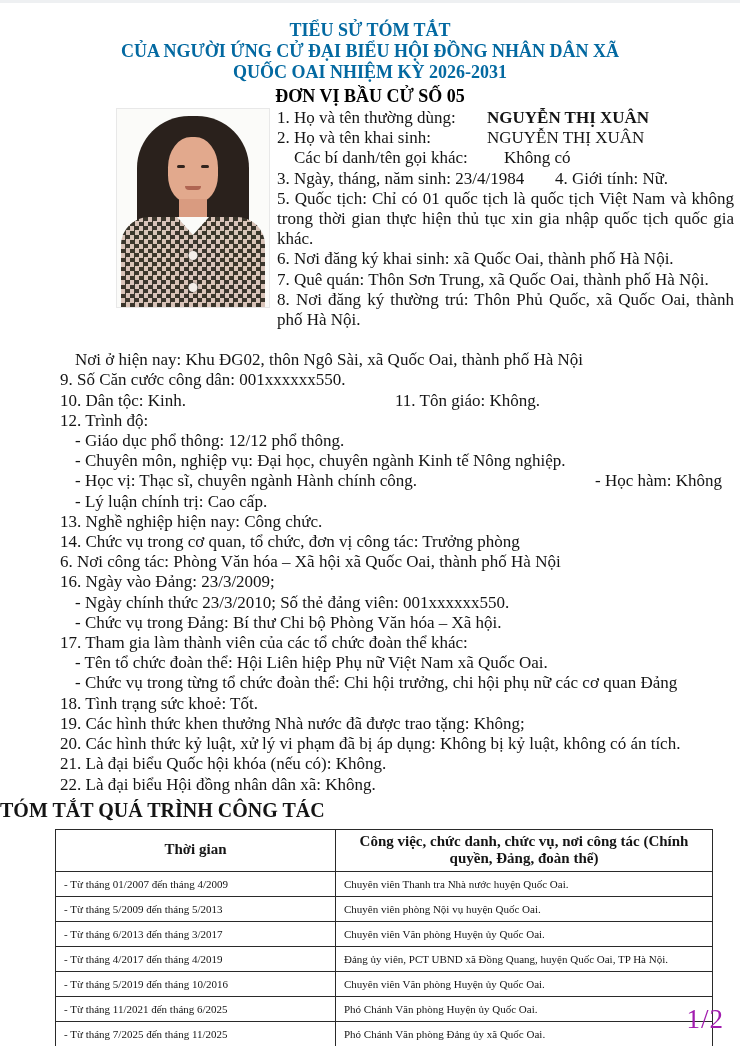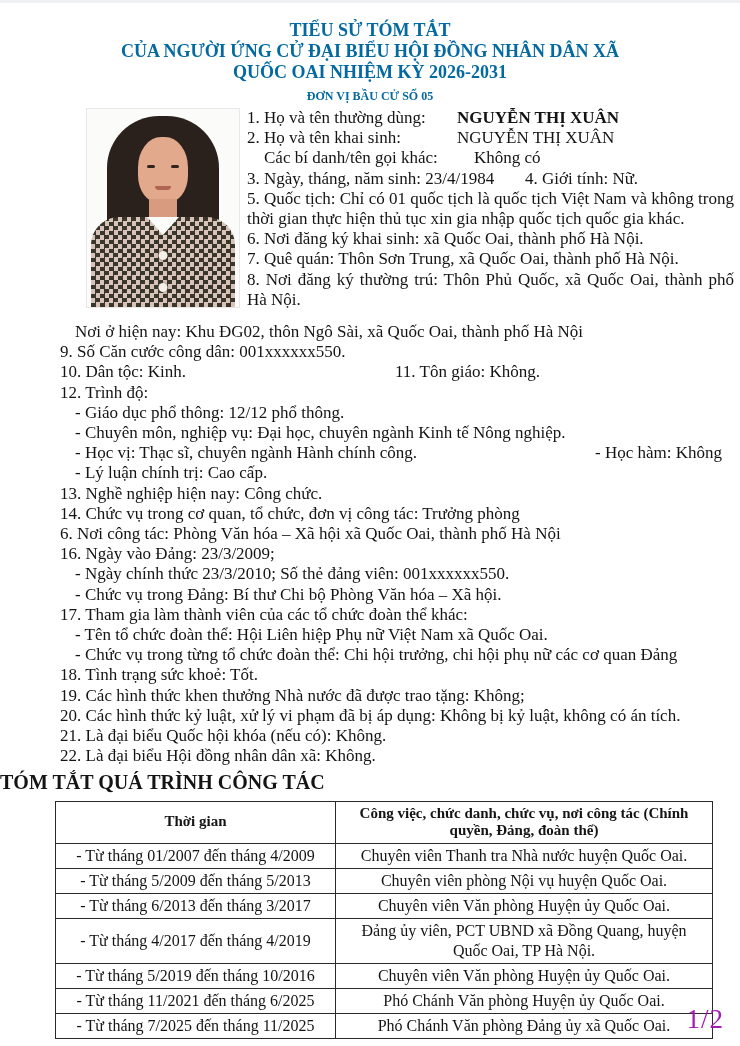--- a/index.html
+++ b/index.html
@@ -5,51 +5,51 @@
   html,body{margin:0;padding:0;}
   body{
     width:740px;height:1046px;position:relative;background:#ffffff;
     font-family:"Liberation Serif","DejaVu Serif",serif;color:#141414;
     overflow:hidden;
   }
   .top-strip{height:3px;background:#eef0f2;}
   
   .hdr{ text-align:center; margin-top:17px; }
   .hdr .t{ font-weight:bold; font-size:18px; line-height:21px; color:#0369a1; }
-  .hdr .unit{ font-weight:bold; font-size:12px; line-height:20px; color:#0369a1; margin-top:3px;text-align:center; }
+  .hdr .unit{ font-weight:bold; font-size:18px; line-height:20px; color:#000000; margin-top:3px;text-align:center; }
   
   .ln{ margin:0; position:relative; font-size:17px; line-height:20.2px; white-space:nowrap; }
   .ln.wrap{ white-space:normal; }
   .abs{ position:absolute; }
   .b{ font-weight:bold; }
   
-  .row1{ display:flex; margin:2px 0 0 86px; padding-right:6px; }
+  .row1{ display:flex; margin:2px 0 0 116px; padding-right:6px; }
   .photo{ position:relative; width:152px; height:198px; background:#fbfbf9; overflow:hidden; flex:none; border:1px solid #e8e8e8; }
   .hair{ position:absolute; top:7px; left:20px; width:112px; height:152px; background:#2a211c; border-radius:52px 52px 34px 34px; }
   .face{ position:absolute; top:28px; left:51px; width:50px; height:66px; background:#e2a98d; border-radius:46% 46% 42% 42%; }
   .eye{ position:absolute; top:28px; width:8px; height:3px; background:#32241d; border-radius:2px; }
   .eye.l{ left:9px; } .eye.r{ right:9px; }
   .mouth{ position:absolute; bottom:13px; left:17px; width:16px; height:4px; background:#b06552; border-radius:0 0 6px 6px; }
   .neck{ position:absolute; top:90px; left:62px; width:28px; height:24px; background:#d99b80; }
   .jacket{ position:absolute; bottom:0; left:4px; right:4px; height:90px;
     background:repeating-conic-gradient(#3b362c 0% 25%, #d8c3b8 0% 50%) 0 0 / 9px 9px;
     border-radius:28px 28px 0 0; }
   .collar{ position:absolute; top:0; left:50%; transform:translateX(-50%); width:0; height:0;
     border-left:16px solid transparent; border-right:16px solid transparent; border-top:18px solid #fbfbf9; }
   .btn{ position:absolute; left:50%; transform:translateX(-50%); width:9px; height:9px; background:#f4efe9; border-radius:50%; box-shadow:0 0 2px #555; }
   .btn.b1{ top:34px; } .btn.b2{ top:66px; }
   .col-text{ flex:1; position:relative; padding-left:7px; }
   
-  .details{ margin-top:12px; }
+  .details{ margin-top:20px; }
   .i60{ text-indent:60px; }
   .i75{ text-indent:75px; }
   
   .work-title{ text-align:left; font-weight:bold; font-size:20px; margin:4px 0 7px 0; }
   table.work{ border-collapse:collapse; margin-left:55px; width:657px; table-layout:fixed; }
-  table.work th, table.work td{ border:1.4px solid #2a2a2a; font-size:16px; line-height:20px; padding:2px 8px; vertical-align:middle;text-align:center; }
+  table.work th, table.work td{ border:1.4px solid #2a2a2a; font-size:11px; line-height:20px; padding:2px 8px; vertical-align:middle; }
   table.work th{ font-size:15px; line-height:17.5px; text-align:center; padding:3px 6px; }
   col.c1{ width:280px; } col.c2{ width:377px; }
   
   .pagenum{ position:absolute; right:16px; bottom:11px; font-family:Liberation Serif, serif;
     font-size:27px; color:#a21caf; letter-spacing:1px; }
 </style>
 </head>
 <body>
 
 <div class="top-strip"></div>

